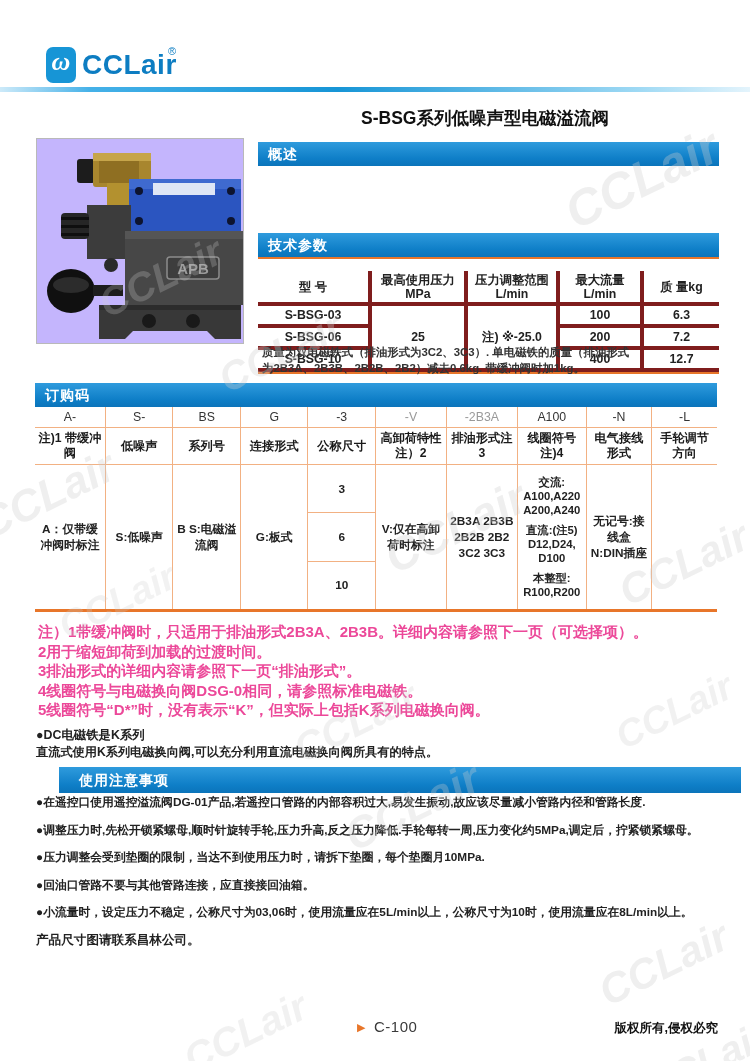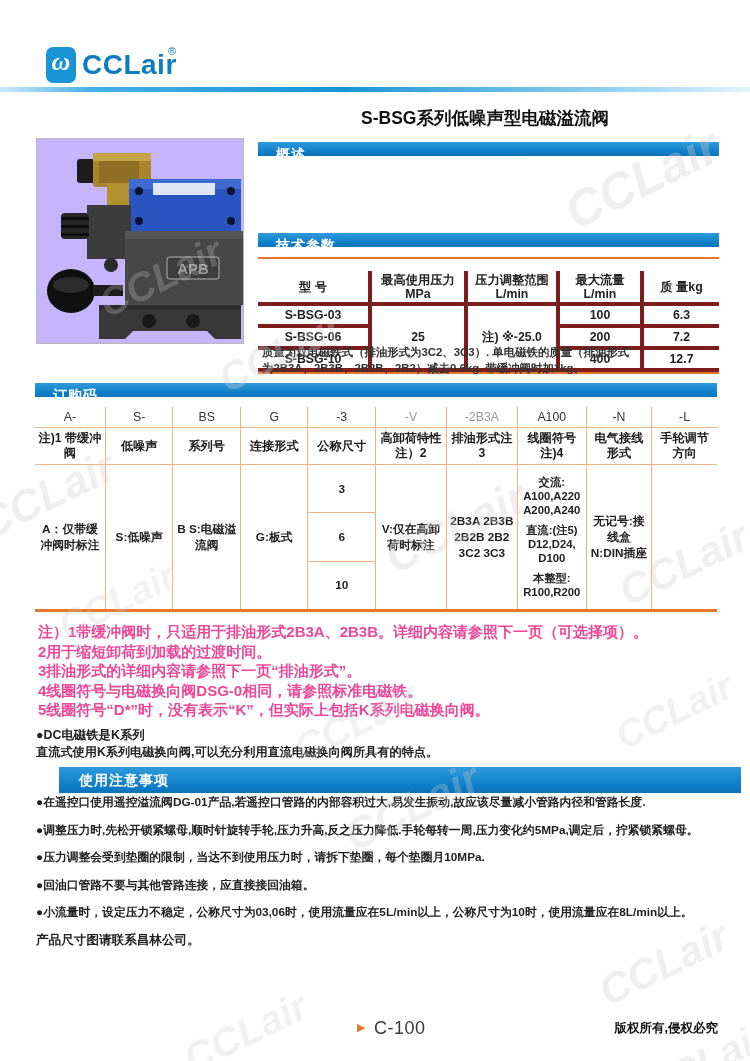--- a/index.html
+++ b/index.html
@@ -22,22 +22,22 @@
   .hdr-line{position:absolute;left:0;top:87px;width:750px;height:5px;
             background:linear-gradient(90deg,#cdeaf9 0%,#45b1e8 12%,#1795d6 45%,#9ed9f4 85%,#e4f4fc 100%);}
   .title{position:absolute;left:250px;top:106px;width:470px;text-align:center;
          font-size:17.5px;font-weight:bold;color:#111;}
 
   
   .photo{position:absolute;left:36px;top:138px;width:208px;height:206px;background:#c4b5fd;
          border:1px solid #b9b9b9;}
 
   
-  .bar{height:14px;background:linear-gradient(180deg,#2f9bdd 0%,#0e7ec7 70%,#0b74ba 100%);
-       color:#fff;font-size:14px;font-weight:bold;line-height:24px;padding-left:18px;letter-spacing:1px;}
+  .bar{height:24px;background:linear-gradient(180deg,#2f9bdd 0%,#0e7ec7 70%,#0b74ba 100%);
+       color:#fff;font-size:14px;font-weight:bold;line-height:24px;padding-left:10px;letter-spacing:1px;}
 
   
   .ov-bar{left:258px;top:142px;width:461px;}
   .ov-txt{left:258px;top:172px;width:462px;font-size:13.2px;font-weight:600;line-height:21px;
           text-align:justify;text-indent:2em;color:#222;}
 
   
   .tp-bar{left:258px;top:233px;width:461px;}
   .ttable{left:258px;top:257px;width:461px;border-collapse:collapse;table-layout:fixed;}
   .ttable th,.ttable td{border:4px solid #7f1d1d;padding:0;text-align:center;font-weight:600;color:#222;}
@@ -77,21 +77,21 @@
 
   
   .up-bar{left:35px;top:767px;width:682px;height:26px;line-height:26px;padding-left:20px;margin-left:24px;}
   .plist{left:36px;top:794px;width:714px;}
   .plist .pitem{font-size:11.8px;font-weight:600;line-height:16px;margin-bottom:11.5px;
                 color:#222;white-space:nowrap;}
   .contact{left:36px;top:932px;font-size:12.6px;font-weight:600;color:#222;}
 
   
   .f-mark{left:357px;top:1021px;font-size:11px;color:#e8762a;}
-  .f-page{left:374px;top:1018px;font-size:18px;color:#3a3a3a;letter-spacing:.5px;}
+  .f-page{left:374px;top:1018px;font-size:15px;color:#3a3a3a;letter-spacing:.5px;}
   .f-copy{left:440px;top:1020px;width:278px;text-align:right;font-size:12.5px;font-weight:bold;color:#111;}
 </style>
 </head>
 <body>
 
 <div class="page">
 
   <div class="wm" style="left:560px;top:150px;font-size:50px;">CCLair</div>
   <div class="wm" style="left:95px;top:255px;font-size:40px;opacity:.25;">CCLair</div>
   <div class="wm" style="left:215px;top:330px;font-size:40px;">CCLair</div>

